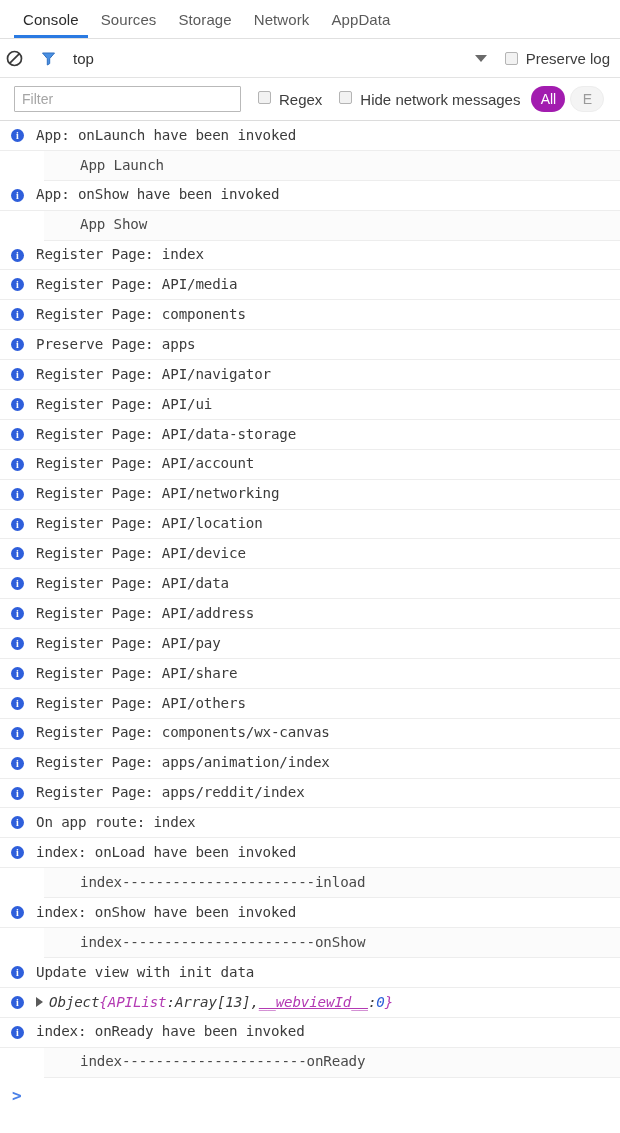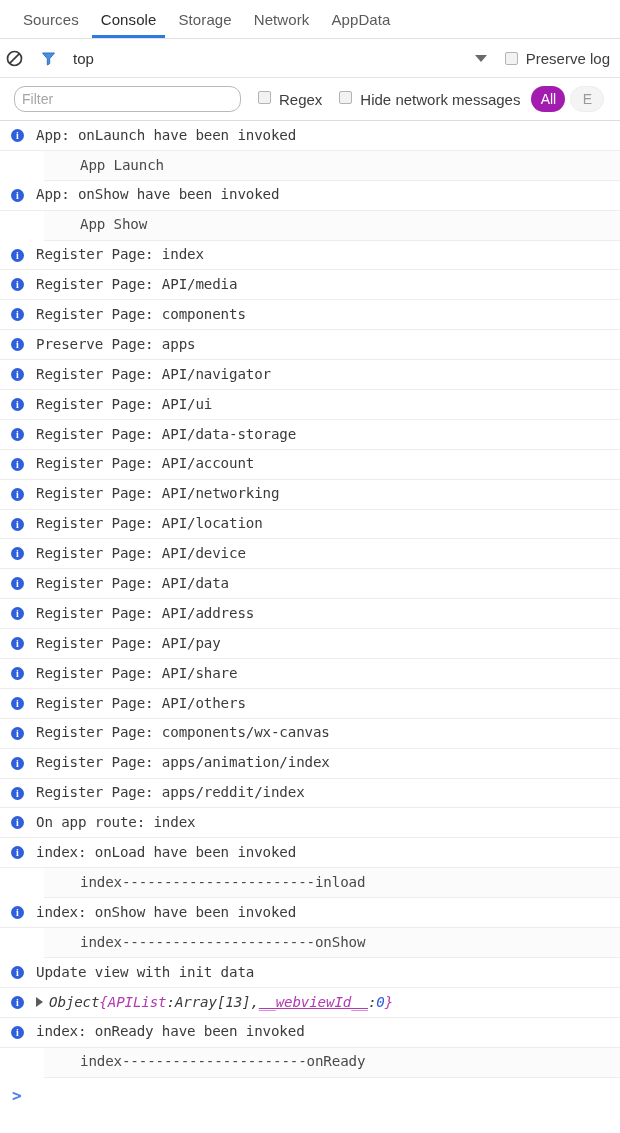--- a/index.html
+++ b/index.html
@@ -95,21 +95,21 @@
   }
   .filter-input {
     width: 227px;
     height: 26px;
     border: 1px solid #b9b9b9;
     background: #fff;
     font-size: 14px;
     font-family: "Liberation Sans", sans-serif;
     color: #333;
     padding: 0 7px;
-    border-radius: 11px;
+    border-radius: 1px;
     outline: none;
   }
   .filter-input::placeholder { color: #a5a5a5; }
   .fb-item {
     display: flex;
     align-items: flex-start;
     margin-left: 17px;
     flex: 0 0 auto;
   }
   .pill {
@@ -212,25 +212,25 @@
     color: #4a80e8;
     font-size: 16px;
     font-family: "DejaVu Sans Mono", monospace;
     font-weight: bold;
   }
 </style>
 </head>
 <body>
 
 <div class="tabbar">
+  <div class="tab active">
+    <span>Console</span>
+  </div>
   <div class="tab">
     <span>Sources</span>
-  </div>
-  <div class="tab active">
-    <span>Console</span>
   </div>
   <div class="tab">
     <span>Storage</span>
   </div>
   <div class="tab">
     <span>Network</span>
   </div>
   <div class="tab">
     <span>AppData</span>
   </div>

